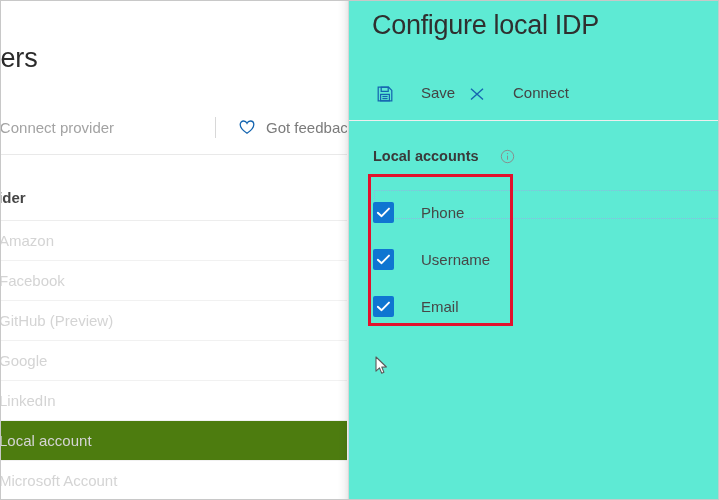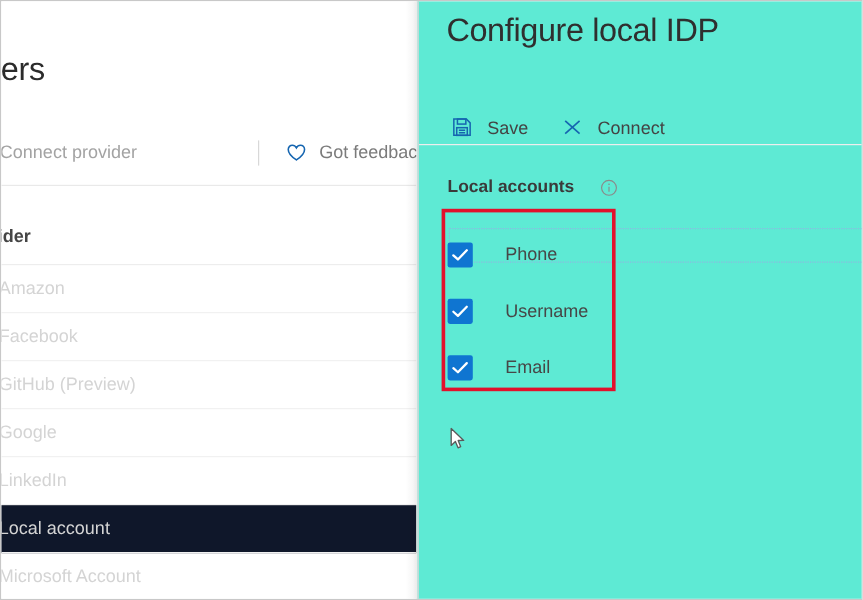--- a/index.html
+++ b/index.html
@@ -121,21 +121,21 @@
     align-items: center;
   }
   .bg-row .nm {
     position: absolute;
     left: -2px;
     font-size: 15px;
     color: #d4d4d4;
     white-space: nowrap;
   }
   .bg-row.selected {
-    background: #0f172a;
+    background: #4d7c0f;
     text-align: right;
   }
 
   
   #blade-shadow {
     position: absolute;
     left: 337px;
     top: 0;
     width: 11px;
     height: 500px;
@@ -171,22 +171,22 @@
     top: 80px;
     width: 372px;
     height: 39px;
     border-bottom: 1px solid #eeeeee;
   }
   .cmd-btn {
     position: absolute;
     top: 3px;
     height: 32px;
     display: flex;
-    align-items: flex-end;
-    gap: 11px;
+    align-items: flex-start;
+    gap: 26px;
     padding: 0 4px;
     cursor: default;
     background: transparent;
     border: none;
     font-family: inherit;
   }
   #cmd-save { left: 22px; }
   #cmd-discard { left: 114px; }
   .cmd-btn .glyph {
     display: block;

